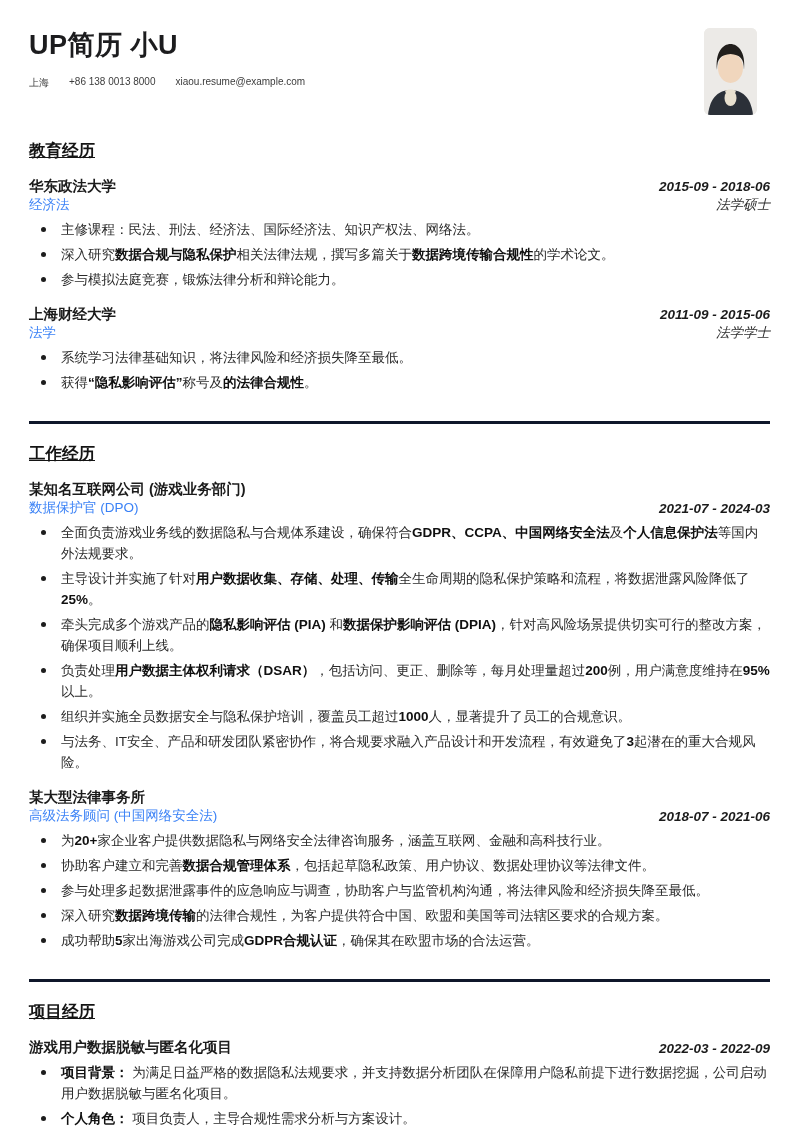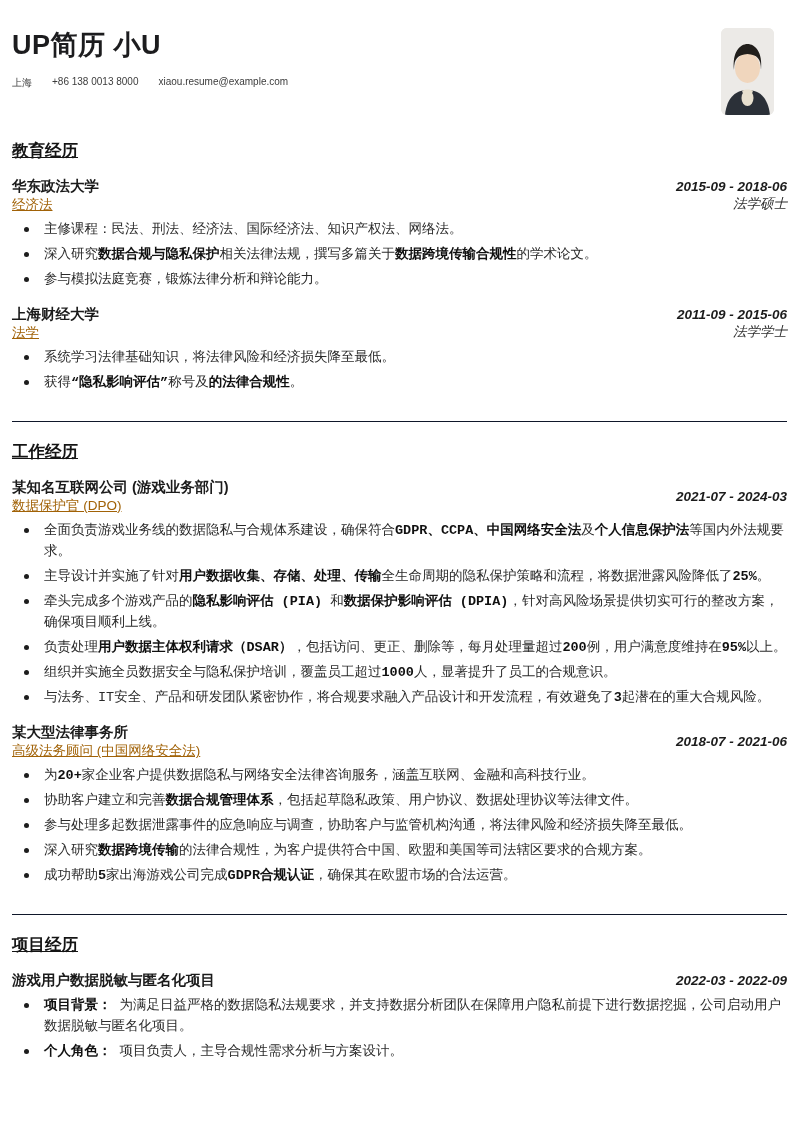--- a/index.html
+++ b/index.html
@@ -2,50 +2,50 @@
 <html><head>
 <meta charset="utf-8">
 <style>
   * { margin:0; padding:0; box-sizing:border-box; }
   html,body { background:#ffffff; }
   body {
     width:799px; height:1130px; overflow:hidden;
     font-family:"Liberation Sans","DejaVu Sans",sans-serif;
     color:#2a2a2a;
   }
-  .page { position:relative; padding:0 12px; }
+  .page { position:relative; padding:0 29px; }
 
   
   .resume-header { position:relative; }
   .name-title { font-size:27px; font-weight:700; color:#1c1c1e; padding-top:27px; letter-spacing:.5px; }
   .contacts { display:flex; gap:20px; margin-top:13px; font-size:10px; color:#3c3c3c; }
   .photo {
     position:absolute; top:28px; right:13px; width:53px; height:87px;
     border-radius:6px; overflow:hidden; background:#eceae7;
   }
   .photo svg { display:block; width:100%; height:100%; }
 
   
   .section { margin-top:50px; }
-  .section.divided { margin-top:28px; border-top:1px solid #0f172a; padding-top:19px; }
+  .section.divided { margin-top:28px; border-top:3px solid #0f172a; padding-top:19px; }
   .section-title { font-size:16.5px; font-weight:700; color:#141414;text-decoration:underline; }
 
   .entry { margin-top:15px; }
-  .entry-head { display:flex; justify-content:space-between; align-items:center; }
+  .entry-head { display:flex; justify-content:space-between; align-items:flex-end; }
   .org { font-size:14.5px; font-weight:700; color:#1b1b1b; line-height:1.3; }
-  .sub { font-size:13.5px; color:#a16207; line-height:1.35;text-decoration:underline; }
+  .sub { font-size:13.5px; color:#3b82f6; line-height:1.35; }
   .ehr { text-align:right;font-style:italic; }
   .date { font-size:13.5px; font-weight:700; color:#1b1b1b; line-height:1.3; }
   .degree { font-size:13.5px; color:#2e2e2e; line-height:1.35; }
 
   
   .bullets { margin-top:5px; }
   .bullet { display:flex; align-items:flex-start; margin-top:4px; }
   .dot { flex:0 0 auto; width:5px; height:5px; border-radius:50%; background:#1d1d1d; margin:8px 0 0 12px; }
-  .btext { flex:1; margin-left:15px; font-size:13.5px; line-height:21px; color:#2a2a2a;font-family:Liberation Mono, monospace; }
+  .btext { flex:1; margin-left:15px; font-size:13.5px; line-height:21px; color:#2a2a2a; }
   .btext strong, .btext b { font-weight:700; color:#101010; }
 </style>
 </head>
 <body>
 
 <div class="page">
   <header class="resume-header">
     <h1 class="name-title">UP简历 小U</h1>
     <div class="contacts">
       <span>上海</span>

